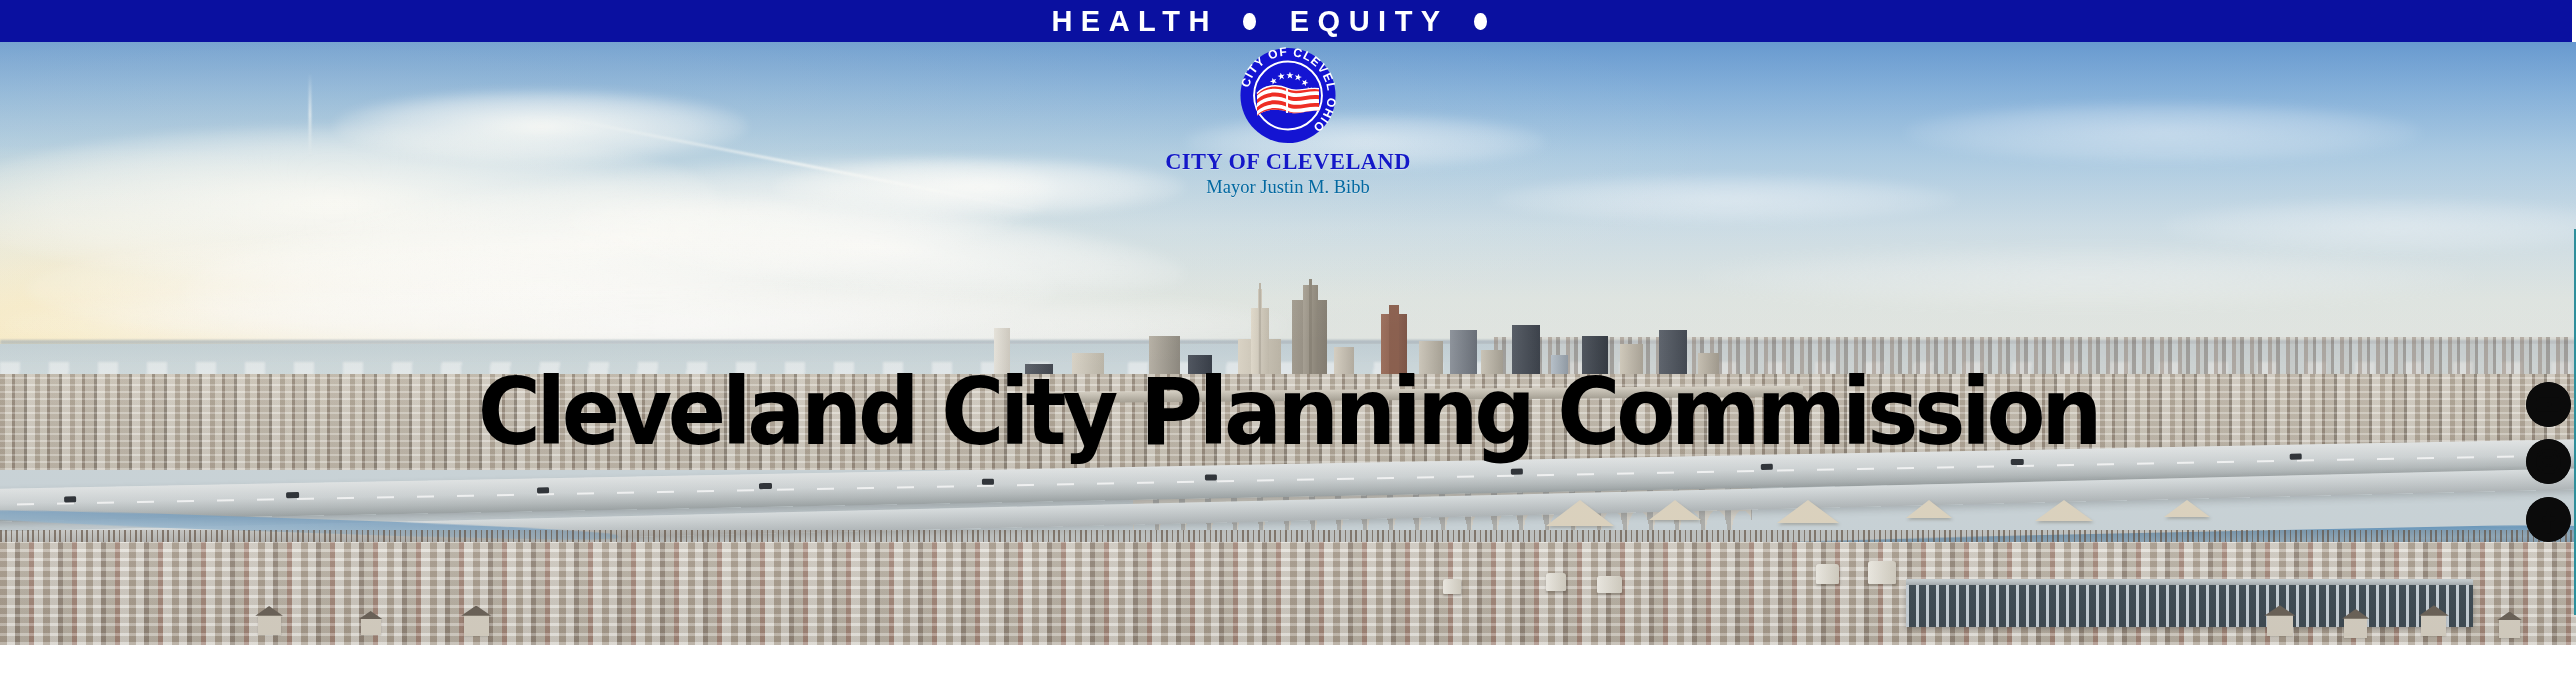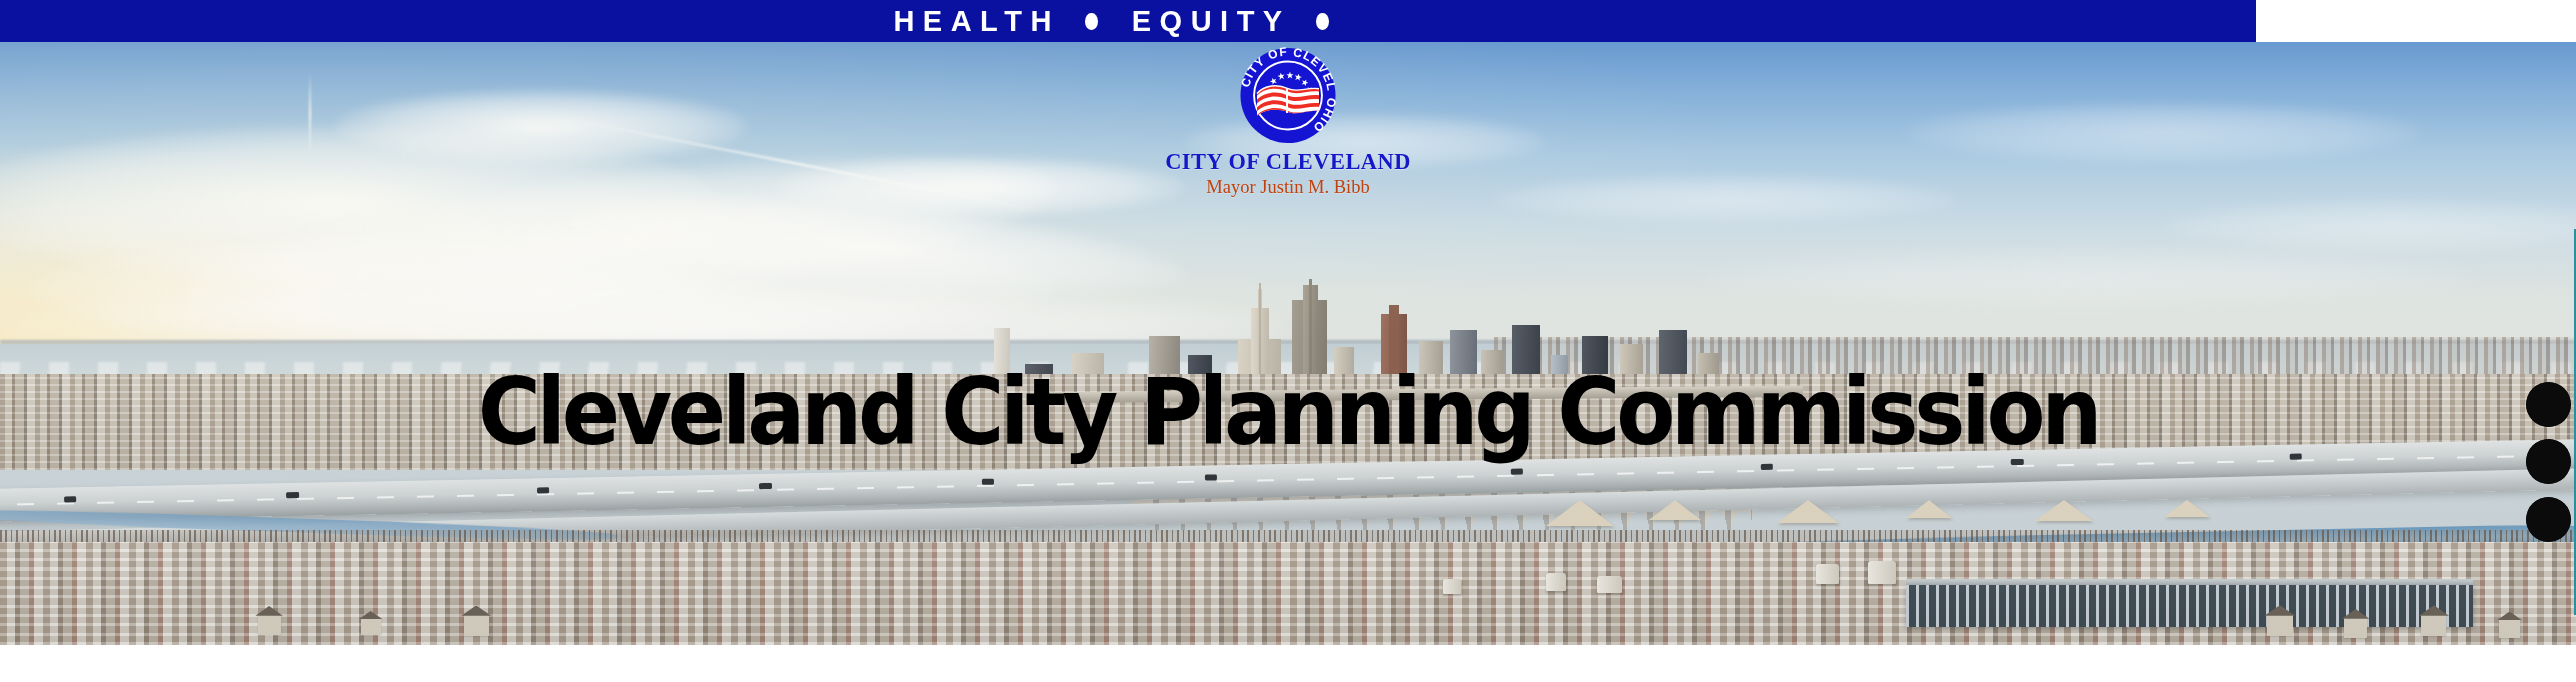--- a/index.html
+++ b/index.html
@@ -7,21 +7,21 @@
   html,body { background:#ffffff; }
   body {
     width:2576px; height:682px;
     font-family:"Liberation Sans", sans-serif;
     overflow:hidden;
     position:relative;
   }
 
   
   #top-banner{
-    position:absolute; left:0; top:0; width:2256px; height:42px;
+    position:absolute; left:0; top:0; width:2572px; height:42px;
     background:#0a10a0;
     display:flex; align-items:center; justify-content:center;
     overflow:hidden;
   }
   #top-banner .tagline{
     display:flex; align-items:center; justify-content:center;
     gap:0px;
     white-space:nowrap;
   }
   .tag-word{
@@ -309,21 +309,21 @@
     margin-top:7.7px;
     font-family:"Liberation Serif", serif;
     font-weight:bold; font-size:22.4px; letter-spacing:0.5px;
     color:#1418c8; line-height:1;
     text-shadow:0 0.8px 0 rgba(255,255,255,.35);
   }
   .logo-sub{
     margin-top:4.6px;
     font-family:"Liberation Serif", serif;
     font-weight:normal; font-size:18.5px;
-    color:#c2410c; line-height:1;
+    color:#0369a1; line-height:1;
     text-shadow:0 0.8px 0 rgba(255,255,255,.3);
   }
 
   
   #headline{
     position:absolute; left:0; top:0; width:100%; height:100%;
     display:flex; align-items:center; justify-content:center;
     z-index:5; pointer-events:none;
     padding-top:136px;
   }

